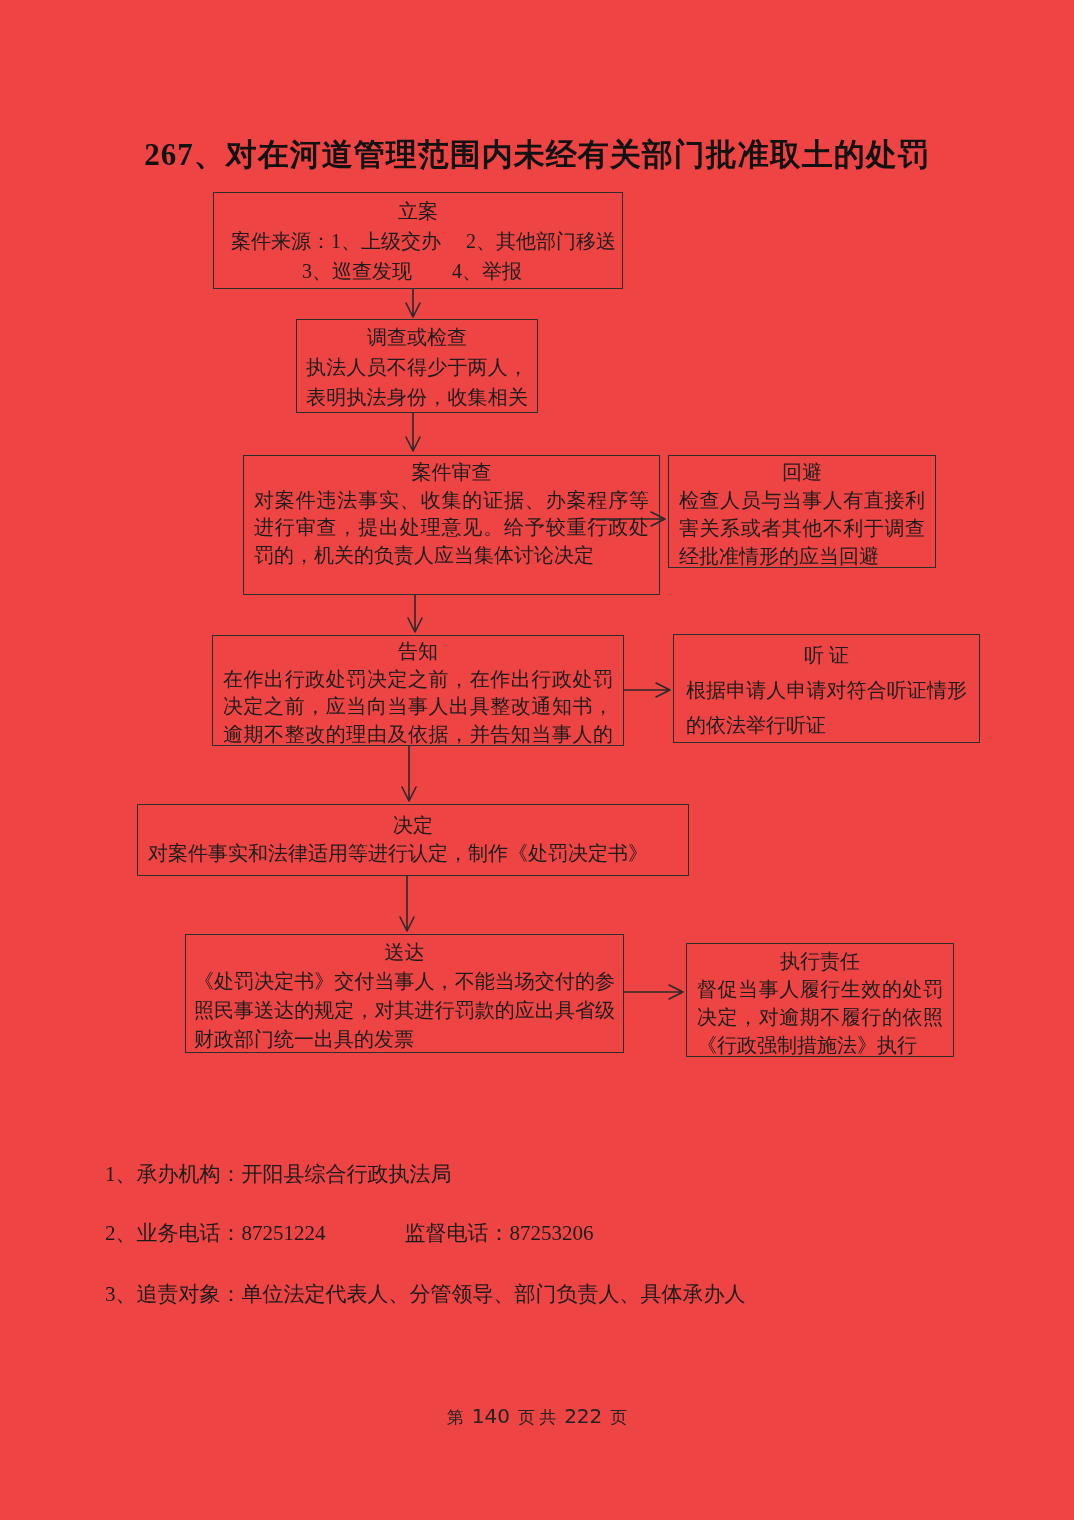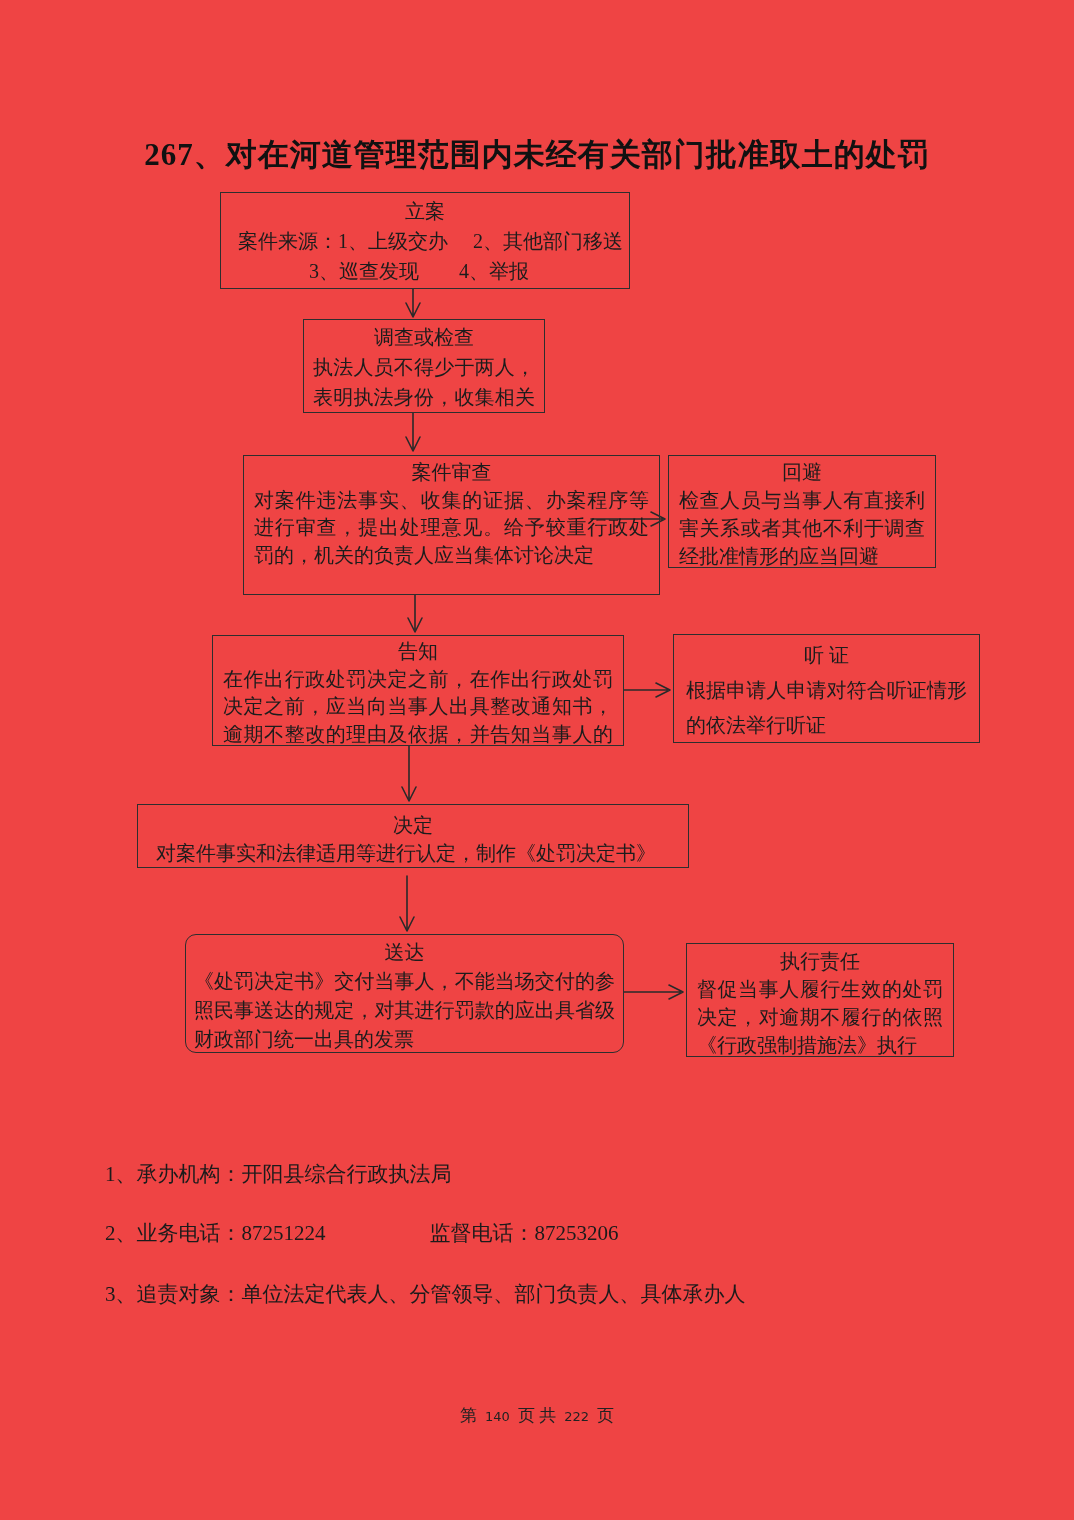--- a/index.html
+++ b/index.html
@@ -30,32 +30,32 @@
     border: 1.5px solid #2e2e2e;
     font-size: 20px;
     color: #1c1c1c;
     overflow: hidden;
   }
   .fbox-title { text-align: center; }
   .fbox-body  { text-align: justify; text-justify: inter-ideograph; }
   .lh27 { line-height: 27.5px; }
   .lh28 { line-height: 28px; }
   .lh29 { line-height: 29px; }
-  .lh30 { line-height: 30px; margin-left: 7px; }
+  .lh30 { line-height: 30px; }
   .lh35 { line-height: 35px; }
 
   
   .box-lian      { left: 213px; top: 192px;  width: 410px; height: 97px;  padding: 3px 6px 0; }
   .box-diaocha   { left: 296px; top: 319px;  width: 242px; height: 94px;  padding: 2px 9px 0; }
   .box-shencha   { left: 243px; top: 455px;  width: 417px; height: 140px; padding: 3px 10px 0; font-family: Liberation Serif, serif; }
   .box-huibi     { left: 668px; top: 455px;  width: 268px; height: 113px; padding: 2px 10px 0; }
   .box-gaozhi    { left: 212px; top: 635px;  width: 412px; height: 111px; padding: 2px 10px 14px; }
   .box-tingzheng { left: 673px; top: 634px;  width: 307px; height: 109px; padding: 3px 12px 0; }
-  .box-jueding   { left: 137px; top: 804px;  width: 552px; height: 64px;  padding: 6px 18px 0; }
-  .box-songda    { left: 185px; top: 934px;  width: 439px; height: 119px; padding: 3px 8px 0; border-radius: 11px; }
+  .box-jueding   { left: 137px; top: 804px;  width: 552px; height: 72px;  padding: 6px 10px 0; }
+  .box-songda    { left: 185px; top: 934px;  width: 439px; height: 119px; padding: 3px 8px 0; }
   .box-zhixing   { left: 686px; top: 943px;  width: 268px; height: 114px; padding: 3px 10px 0; }
 
   .lian-line1 { text-align: right; white-space: nowrap; }
   .lian-line2 { text-align: left; margin-left: 82px; white-space: nowrap; }
 
   .arrow-layer {
     position: absolute;
     left: 0; top: 0;
     width: 1074px; height: 1520px;
     pointer-events: none;
@@ -71,35 +71,35 @@
   .note {
     position: absolute;
     left: 105px;
     font-size: 21px;
     white-space: nowrap;
     color: #1b1b1b;
   }
   .note-1 { top: 1160px; }
   .note-2 { top: 1219px; }
   .note-3 { top: 1280px; }
-  .note .second-label { margin-left: 104px; }
+  .note .second-label { margin-left: 79px; }
 
   .page-footer {
     position: absolute;
     top: 1404px;
     left: 0;
     width: 100%;
     text-align: center;
     font-size: 17px;
     color: #222;
   }
   .page-footer .tok { margin: 0 4px; }
   .page-footer .num {
     font-family: "DejaVu Sans", "Liberation Sans", sans-serif;
-    font-size: 13px;
+    font-size: 20px;
     margin: 0 4px;
   }
 </style>
 </head>
 <body>
 
 <div class="page">
 
   <h1 class="doc-title">267、对在河道管理范围内未经有关部门批准取土的处罚</h1>
 

